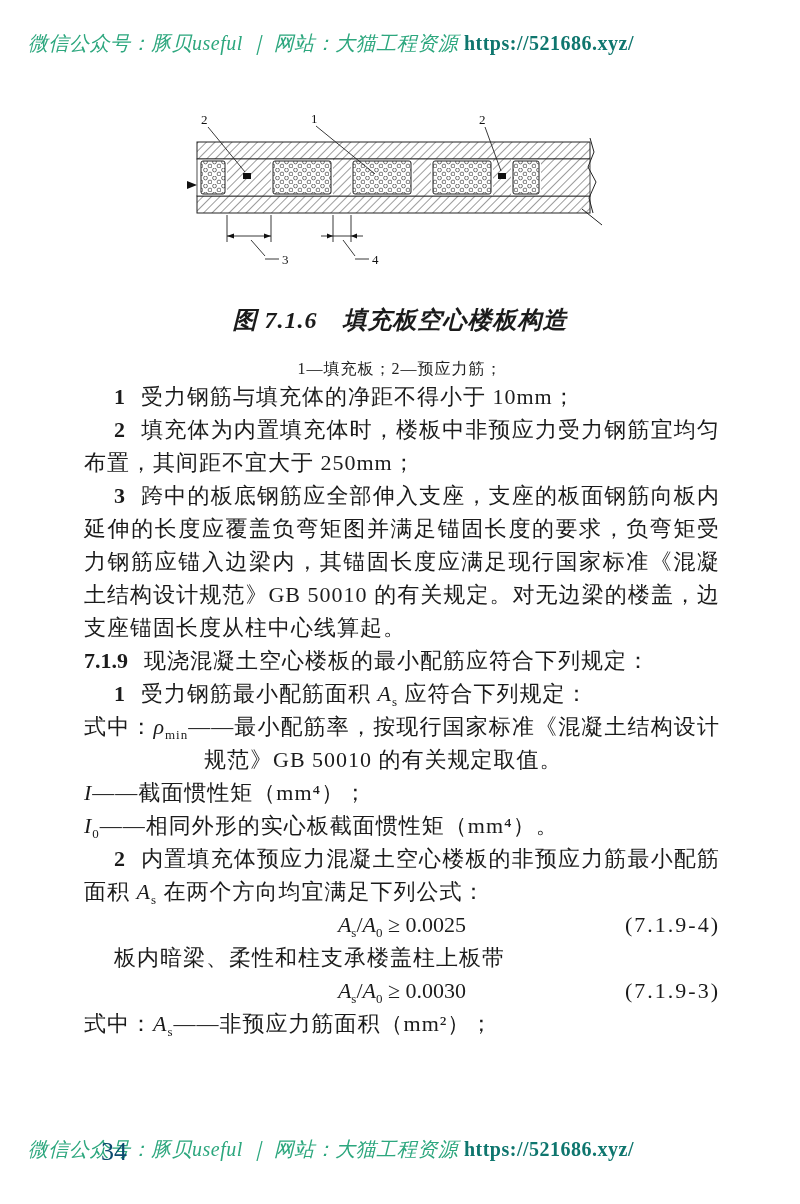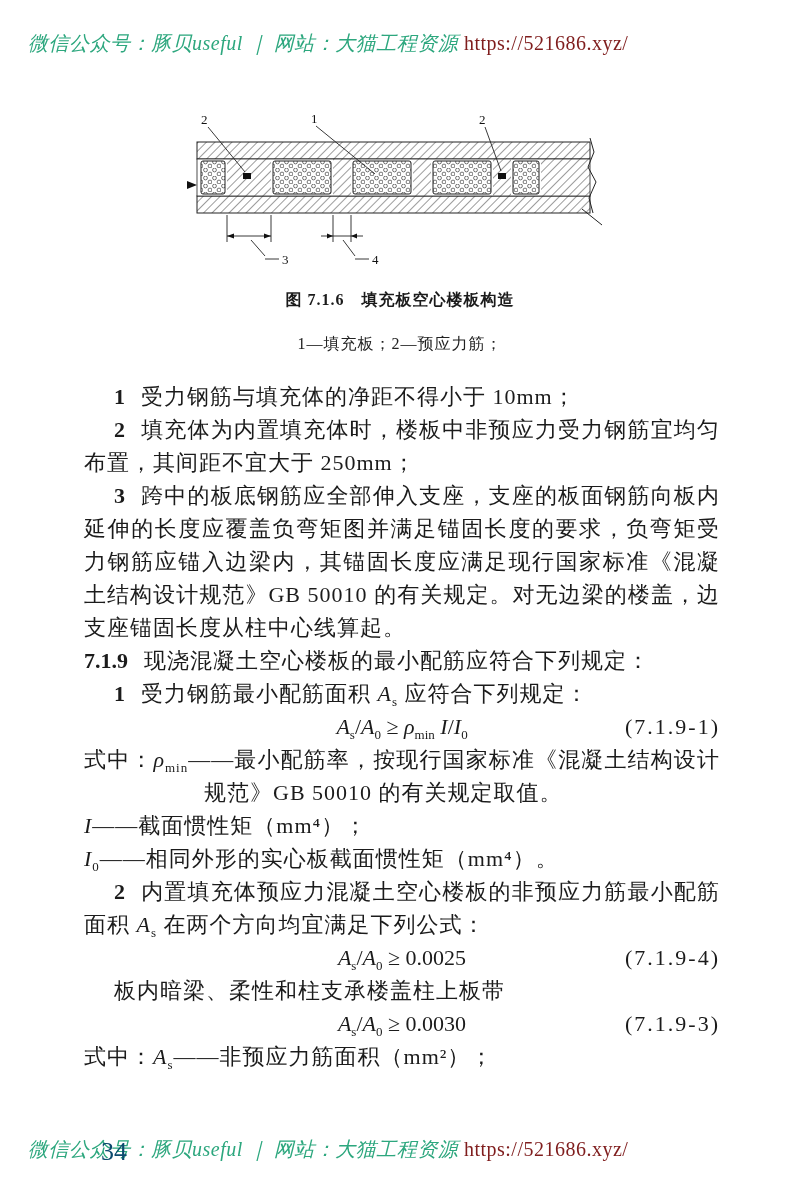--- a/index.html
+++ b/index.html
@@ -8,27 +8,27 @@
     width:800px; height:1204px; position:relative; overflow:hidden;
     font-family:"Liberation Serif","DejaVu Serif",serif; color:#1b1b1b;
   }
   .watermark {
     position:absolute; left:28px; white-space:nowrap;
     font-size:20px; letter-spacing:0.5px;
   }
   .watermark.top { top:30px; }
   .watermark.bottom { top:1136px; }
   .wm-text { color:#2da77e;font-style:italic; }
-  .wm-url { color:#7f1d1d; text-decoration:none; }
+  .wm-url { color:#0f766e; text-decoration:none;font-weight:bold; }
   .page-num {
     position:absolute; left:101px; top:1137px; font-size:26px; color:#0c4a6e; z-index:3;
   }
   .figure-block { position:absolute; top:112px; left:0; width:800px; text-align:center; }
   svg.diagram { display:block; margin:0 auto; }
-  .fig-caption { margin-top:10px; font-weight:bold; font-size:16px; letter-spacing:1px; }
+  .fig-caption { margin-top:24px; font-weight:bold; font-size:24px; letter-spacing:1px;font-style:italic; }
   .fig-legend { margin-top:23px; font-size:16px; letter-spacing:1px; color:#222; }
   .content {
     position:absolute; top:380px; left:84px; width:636px;
     font-size:22px; line-height:33px; letter-spacing:1px;
     text-align:justify; text-justify:inter-character;
   }
   .content p { margin:0; }
   p.item, p.cond { text-indent:30px; }
   .num { font-weight:bold; margin-right:16px; letter-spacing:0; }
   .clause-num { }
@@ -134,24 +134,20 @@
     <p class="item"><span class="num">1</span><span>受力钢筋与填充体的净距不得小于 10mm；</span></p>
 
     <p class="item"><span class="num">2</span><span>填充体为内置填充体时，楼板中非预应力受力钢筋宜均匀布置，其间距不宜大于 250mm；</span></p>
 
     <p class="item"><span class="num">3</span><span>跨中的板底钢筋应全部伸入支座，支座的板面钢筋向板内延伸的长度应覆盖负弯矩图并满足锚固长度的要求，负弯矩受力钢筋应锚入边梁内，其锚固长度应满足现行国家标准《混凝土结构设计规范》GB 50010 的有关规定。对无边梁的楼盖，边支座锚固长度从柱中心线算起。</span></p>
 
     <p><span class="num clause-num">7.1.9</span><span>现浇混凝土空心楼板的最小配筋应符合下列规定：</span></p>
 
     <p class="item"><span class="num">1</span><span>受力钢筋最小配筋面积 </span><span class="var"><i>A</i><sub>s</sub></span><span> 应符合下列规定：</span></p>
 
-    <p class="formula-line">
-      <span class="formula"><i>A</i><sub>s</sub>/<i>A</i><sub>0</sub> ≥ <i>ρ</i><sub>min</sub> <i>I</i>/<i>I</i><sub>0</sub></span>
-      <span class="eq-no">(7.1.9-1)</span>
-    </p>
 
     <p class="where"><span>式中：</span><span class="var"><i>ρ</i><sub>min</sub></span><span>——</span><span>最小配筋率，按现行国家标准《混凝土结构设计规范》GB 50010 的有关规定取值。</span></p>
 
     <p class="defline def-I"><span class="var"><i>I</i></span><span>——</span><span>截面惯性矩（mm⁴）；</span></p>
 
     <p class="defline def-I0"><span class="var"><i>I</i><sub>0</sub></span><span>——</span><span>相同外形的实心板截面惯性矩（mm⁴）。</span></p>
 
     <p class="item"><span class="num">2</span><span>内置填充体预应力混凝土空心楼板的非预应力筋最小配筋面积 </span><span class="var"><i>A</i><sub>s</sub></span><span> 在两个方向均宜满足下列公式：</span></p>
 
 

